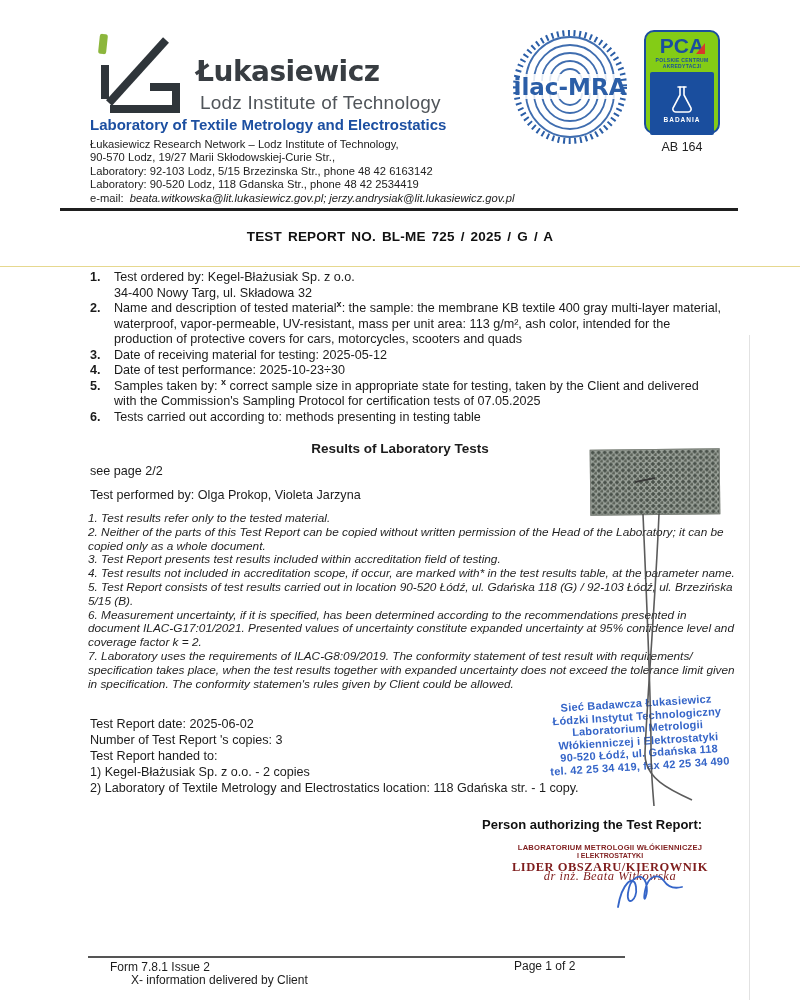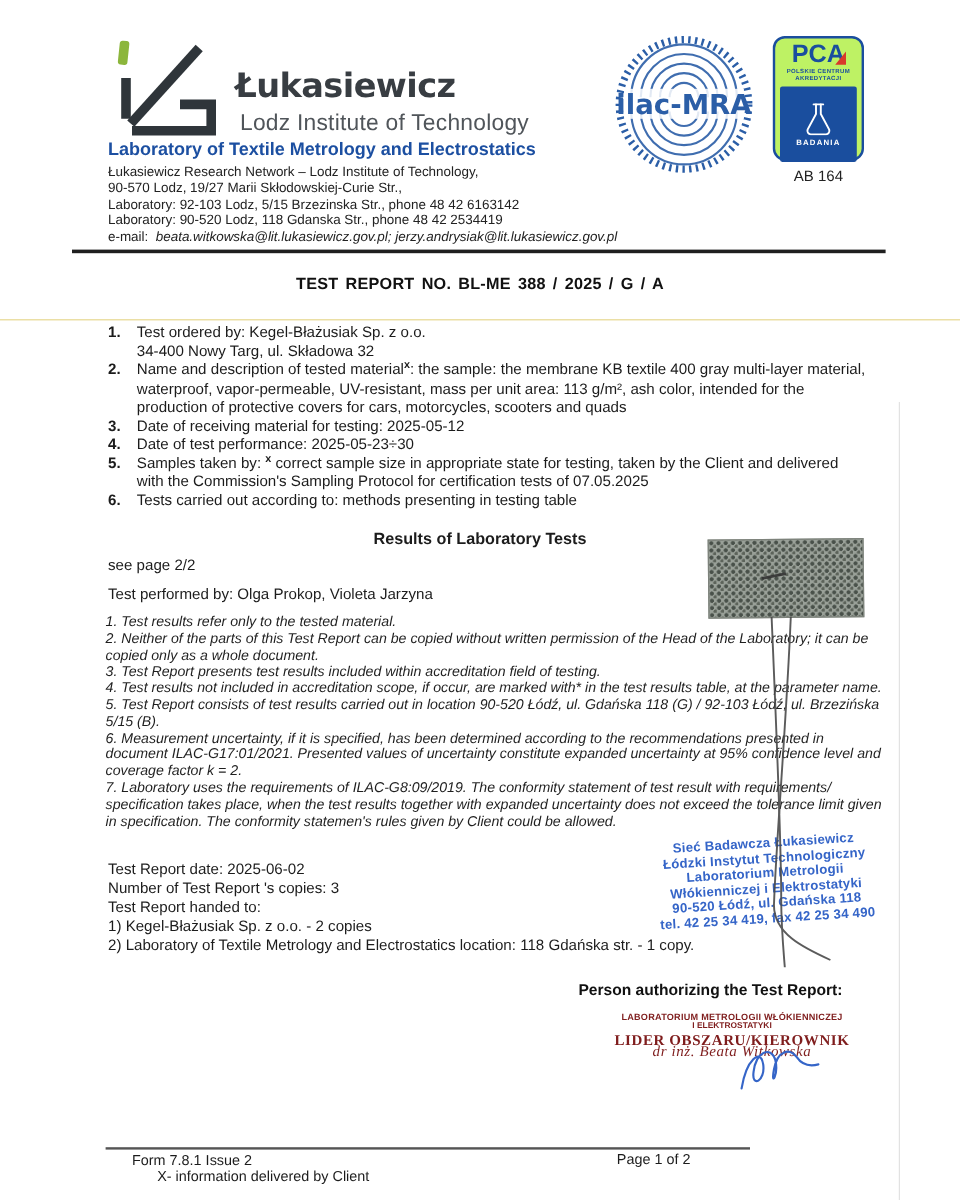--- a/index.html
+++ b/index.html
@@ -14,21 +14,21 @@
   .brand-word{left:196px;top:55px;font-size:28px;font-weight:bold;color:#383d42;
               font-family:"DejaVu Sans","Liberation Sans",sans-serif;letter-spacing:-0.5px;}
   .brand-sub{left:200px;top:92px;font-size:19px;color:#50555a;letter-spacing:.2px;}
   .lab-title{left:90px;top:116px;font-size:15px;font-weight:bold;color:#1c4fa1;}
   .addr{left:90px;top:138px;font-size:11.2px;line-height:13.4px;color:#222;}
   .rule-thick{left:60px;top:208px;width:678px;height:3px;background:#1f1f1f;}
   .rule-yellow{left:0;top:266px;width:800px;height:1px;background:#e6d88f;}
 
   
   .pca-badge{left:644px;top:30px;width:76px;height:104px;border:2px solid #1a4e9e;border-radius:10px;
-             background:#bef264;text-align:center;box-sizing:border-box;padding-top:3px;}
+             background:#84cc16;text-align:center;box-sizing:border-box;padding-top:3px;}
   .pca-abbr{font-size:21px;font-weight:bold;color:#1a4e9e;line-height:22px;position:relative;display:inline-block;}
   .pca-red{position:absolute;right:-1px;bottom:3px;width:0;height:0;
            border-left:9px solid transparent;border-bottom:11px solid #d8392b;}
   .pca-name{font-size:5px;font-weight:bold;color:#1a4e9e;line-height:6px;letter-spacing:.3px;}
   .pca-box{margin:3px 4px 0 4px;background:#1a4e9e;height:63px;border-radius:2px;
            display:flex;flex-direction:column;align-items:center;justify-content:center;}
   .pca-box-label{color:#fff;font-size:6.5px;font-weight:bold;letter-spacing:1px;margin-top:3px;}
   .pca-no{left:644px;top:140px;width:76px;text-align:center;font-size:12.5px;color:#222;}
 
   
@@ -131,40 +131,40 @@
   <div class="abs lab-title">Laboratory of Textile Metrology and Electrostatics</div>
   <div class="abs addr">
     <div>Łukasiewicz Research Network – Lodz Institute of Technology,</div>
     <div>90-570 Lodz, 19/27 Marii Skłodowskiej-Curie Str.,</div>
     <div>Laboratory: 92-103 Lodz, 5/15 Brzezinska Str., phone 48 42 6163142</div>
     <div>Laboratory: 90-520  Lodz, 118 Gdanska Str., phone 48 42 2534419</div>
     <div><span>e-mail:</span>&nbsp; <span class="it">beata.witkowska@lit.lukasiewicz.gov.pl;  jerzy.andrysiak@lit.lukasiewicz.gov.pl</span></div>
   </div>
   <div class="abs rule-thick"></div>
 
-  <div class="abs report-title">TEST REPORT NO.  BL-ME 388 / 2025 / G / A</div>
+  <div class="abs report-title">TEST REPORT NO.  BL-ME 725 / 2025 / G / A</div>
   <div class="abs rule-yellow"></div>
 
   <div class="abs list">
     <div class="li">
       <span class="num">1.</span>
       <b>Test ordered by: Kegel-Błażusiak Sp. z o.o.</b><br>
       <span>34-400 Nowy Targ, ul. Składowa 32</span>
     </div>
     <div class="li">
       <span class="num">2.</span>
       <b>Name and description of tested material</b><sup class="supx">x</sup><span>: the sample: </span><b>the membrane KB textile 400 gray multi-layer material, waterproof, vapor-permeable, UV-resistant, mass per unit area: 113 g/m², ash color, intended for the production of protective covers for cars, motorcycles, scooters and quads</b>
     </div>
     <div class="li">
       <span class="num">3.</span>
       <b>Date of receiving material for testing:</b><span> 2025-05-12</span>
     </div>
     <div class="li">
       <span class="num">4.</span>
-      <b>Date of test performance:</b><span> 2025-05-23÷30</span>
+      <b>Date of test performance:</b><span> 2025-10-23÷30</span>
     </div>
     <div class="li">
       <span class="num">5.</span>
       <b>Samples taken by:</b> <sup class="supx">x</sup><span> correct sample size in appropriate state for testing, taken by the Client and delivered with the Commission's Sampling Protocol for certification tests of 07.05.2025</span>
     </div>
     <div class="li">
       <span class="num">6.</span>
       <b>Tests carried out according to:</b><span> methods presenting in testing table</span>
     </div>
   </div>

